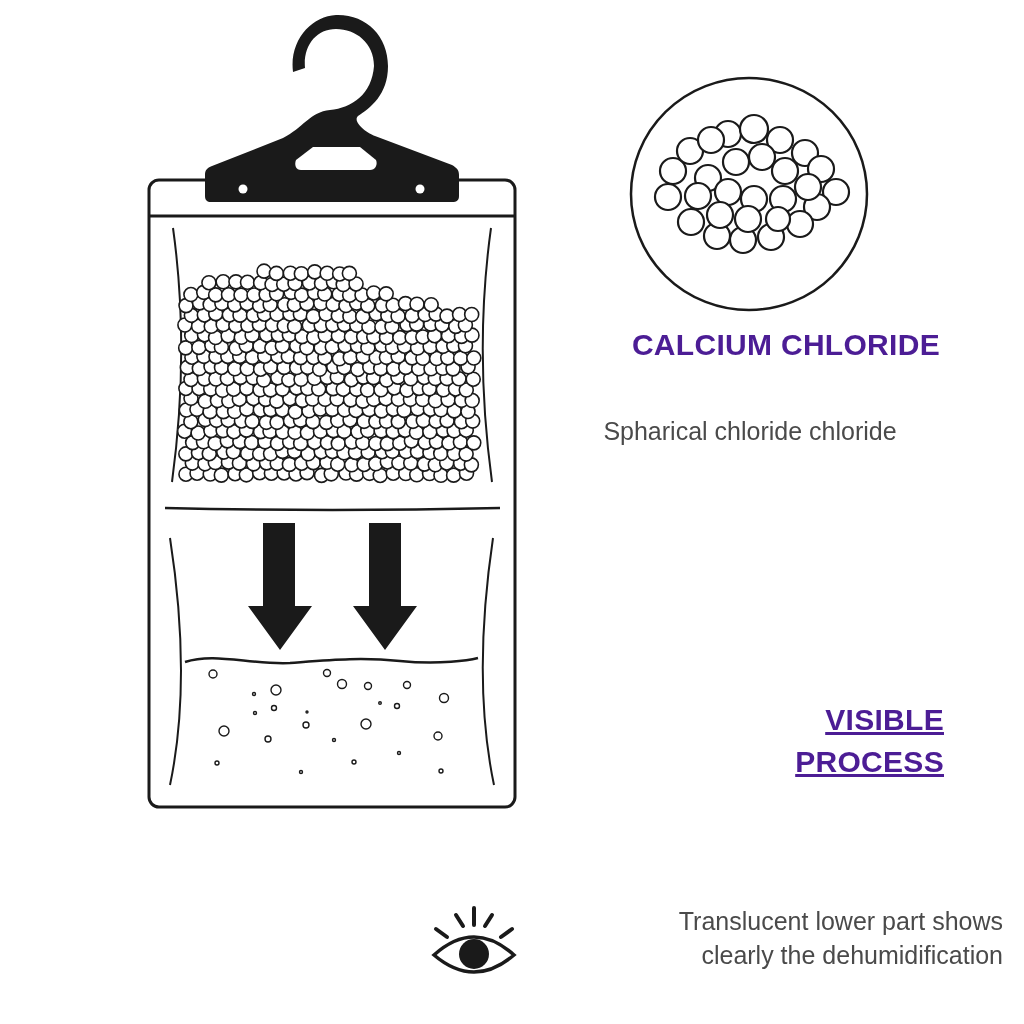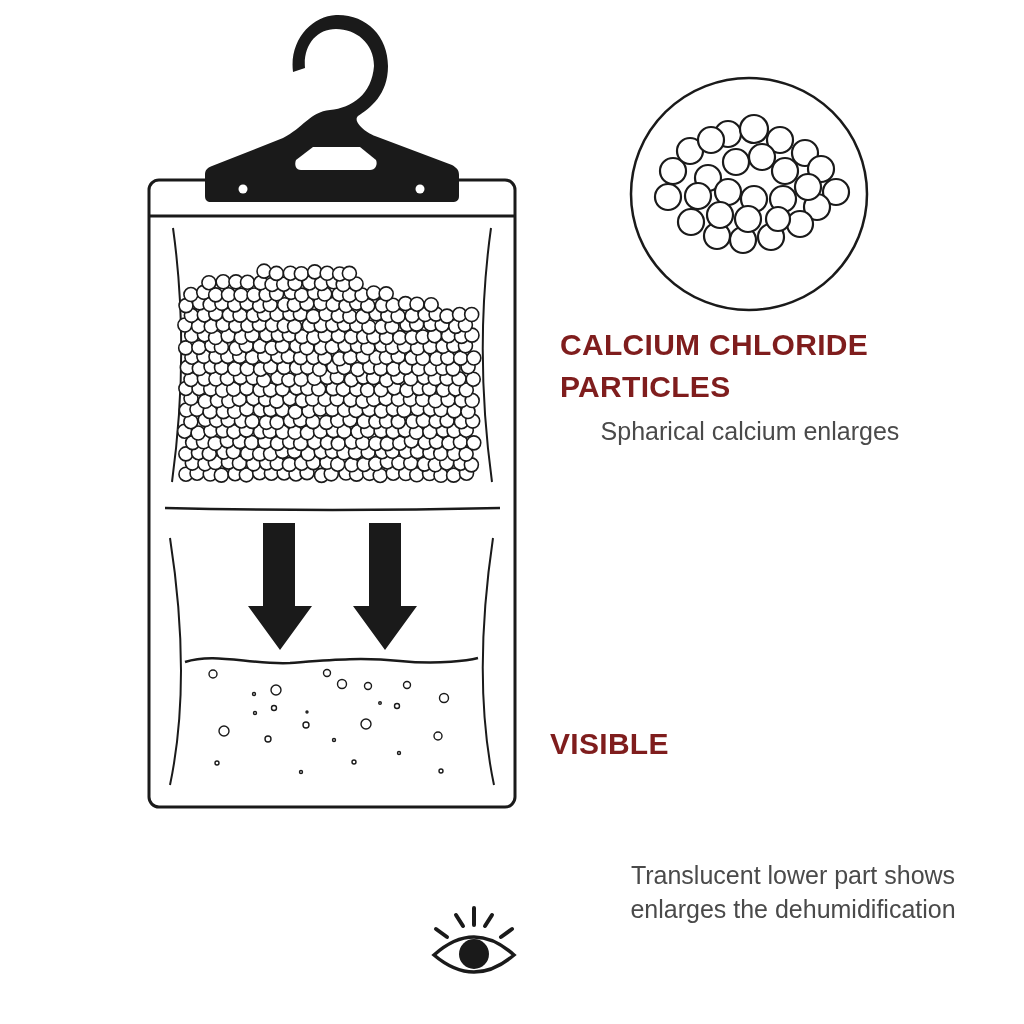--- a/index.html
+++ b/index.html
@@ -1,19 +1,19 @@
 <!DOCTYPE html>
 <html><head>
 <meta charset="utf-8">
 <style>
   html,body{margin:0;padding:0;background:#ffffff;}
   body{width:1024px;height:1024px;position:relative;overflow:hidden;font-family:"Liberation Sans",sans-serif;}
   .abs{position:absolute;}
   svg{display:block;}
-  .heading{position:absolute;text-align:left;font-weight:bold;color:#7f1d1d;font-size:30px;line-height:42px;letter-spacing:0.3px;}
+  .heading{position:absolute;text-align:right;font-weight:bold;color:#4c1d95;font-size:30px;line-height:42px;letter-spacing:0.3px;}
   .desc{position:absolute;color:#4a4a4a;font-size:25px;line-height:34px;}
   .line{display:block;white-space:nowrap;}
 </style>
 </head>
 <body>
 
 <div class="abs" style="left:0;top:0;width:560px;height:1024px;">
   <svg width="560" height="1024" viewBox="0 0 560 1024">
 
     <rect x="149" y="180" width="366" height="627" rx="10" ry="10" fill="#fff" stroke="#1a1a1a" stroke-width="3"></rect>
@@ -547,32 +547,32 @@
         <circle cx="70" cy="122" r="13" fill="#fff" stroke="#1a1a1a" stroke-width="2.2"></circle>
         <circle cx="92" cy="141" r="13" fill="#fff" stroke="#1a1a1a" stroke-width="2.2"></circle>
         <circle cx="120" cy="145" r="13" fill="#fff" stroke="#1a1a1a" stroke-width="2.2"></circle>
         <circle cx="150" cy="145" r="12" fill="#fff" stroke="#1a1a1a" stroke-width="2.2"></circle>
       </g>
   </svg>
 </div>
 
 <div class="heading" style="left:560px;top:324px;width:380px;">
   <span class="line">CALCIUM CHLORIDE</span>
-  <span class="line">PARTICLES</span>
 </div>
 <div class="desc" style="left:560px;top:414px;width:380px;text-align:center;">
-  <span class="line">Spharical calcium enlarges</span>
-</div>
-
-<div class="heading" style="left:550px;top:723px;width:394px;">
+  <span class="line">Spharical chloride chloride</span>
+</div>
+
+<div class="heading" style="left:550px;top:699px;width:394px;text-decoration:underline;">
   <span class="line">VISIBLE</span>
-</div>
-<div class="desc" style="left:583px;top:858px;width:420px;text-align:center;">
+  <span class="line">PROCESS</span>
+</div>
+<div class="desc" style="left:583px;top:904px;width:420px;text-align:right;">
   <span class="line">Translucent lower part shows</span>
-  <span class="line">enlarges the dehumidification</span>
+  <span class="line">clearly the dehumidification</span>
 </div>
 
 <div class="abs" style="left:428px;top:903px;width:92px;height:76px;">
   <svg width="92" height="76" viewBox="0 0 92 76">
     <g stroke="#1a1a1a" stroke-width="4" stroke-linecap="round" fill="none">
       <line x1="46" y1="5" x2="46" y2="22"></line>
       <line x1="28" y1="12" x2="35" y2="23"></line>
       <line x1="64" y1="12" x2="57" y2="23"></line>
       <line x1="8" y1="26" x2="19" y2="34"></line>
       <line x1="84" y1="26" x2="73" y2="34"></line>

